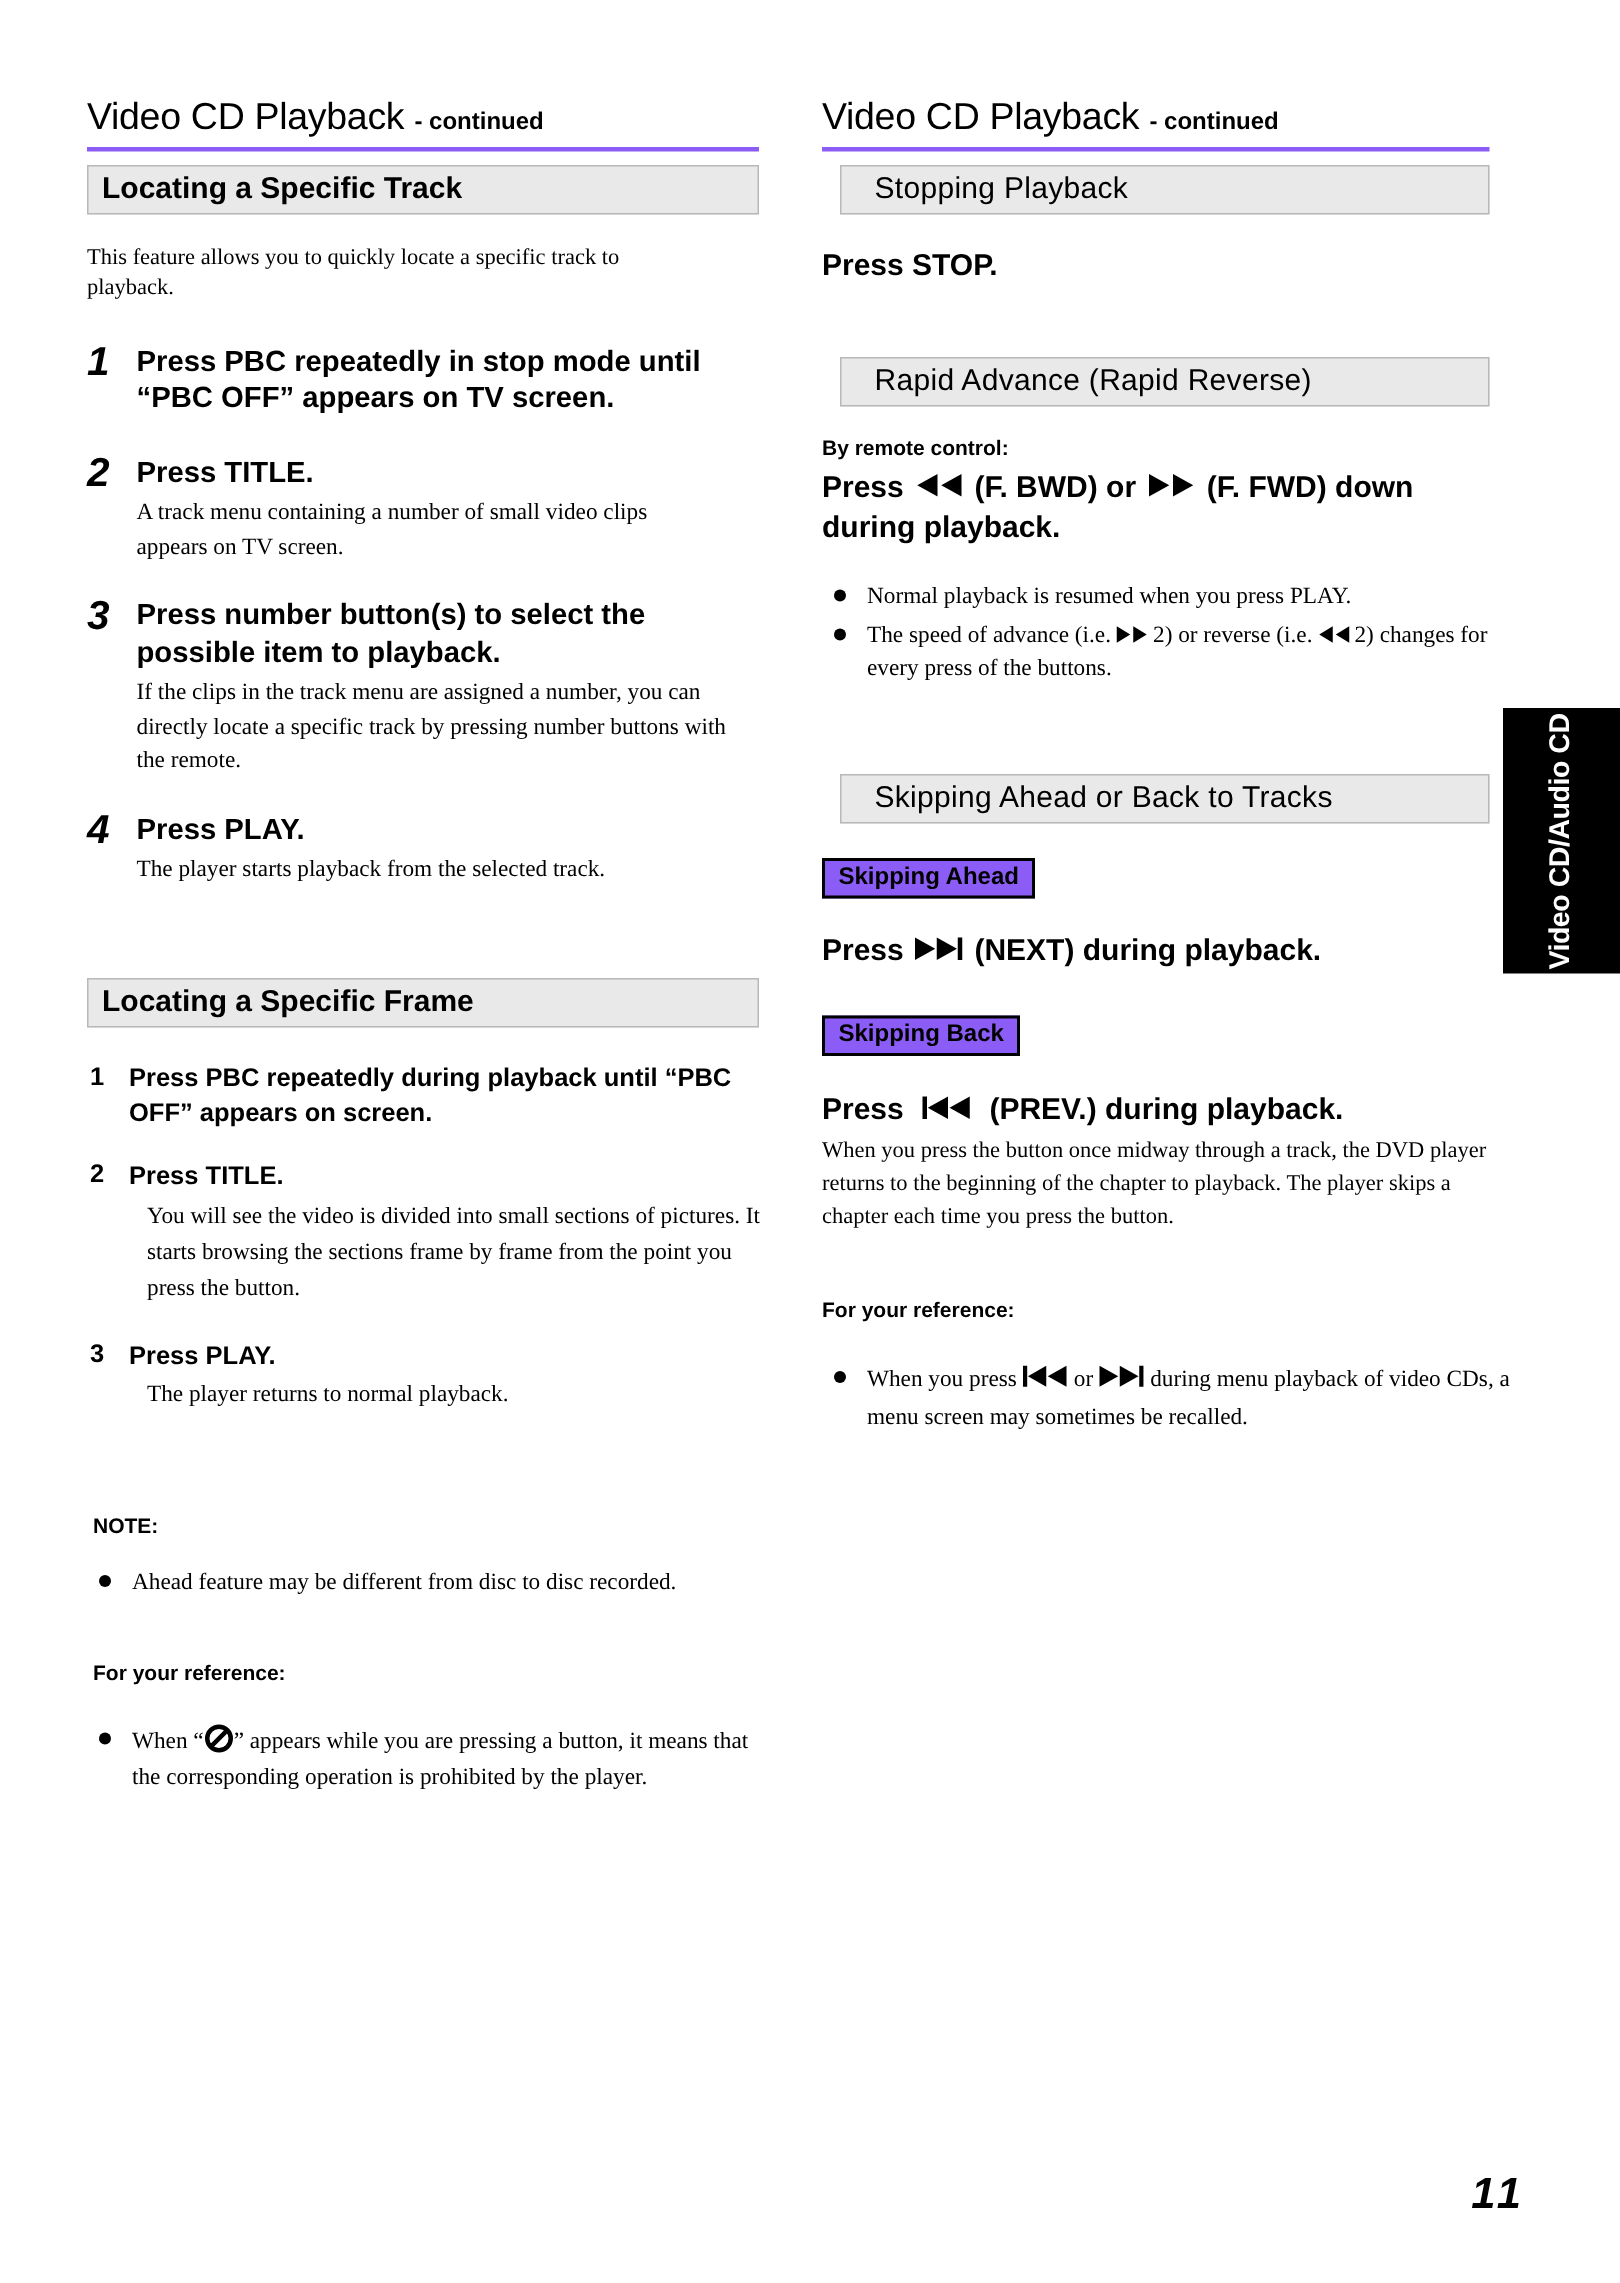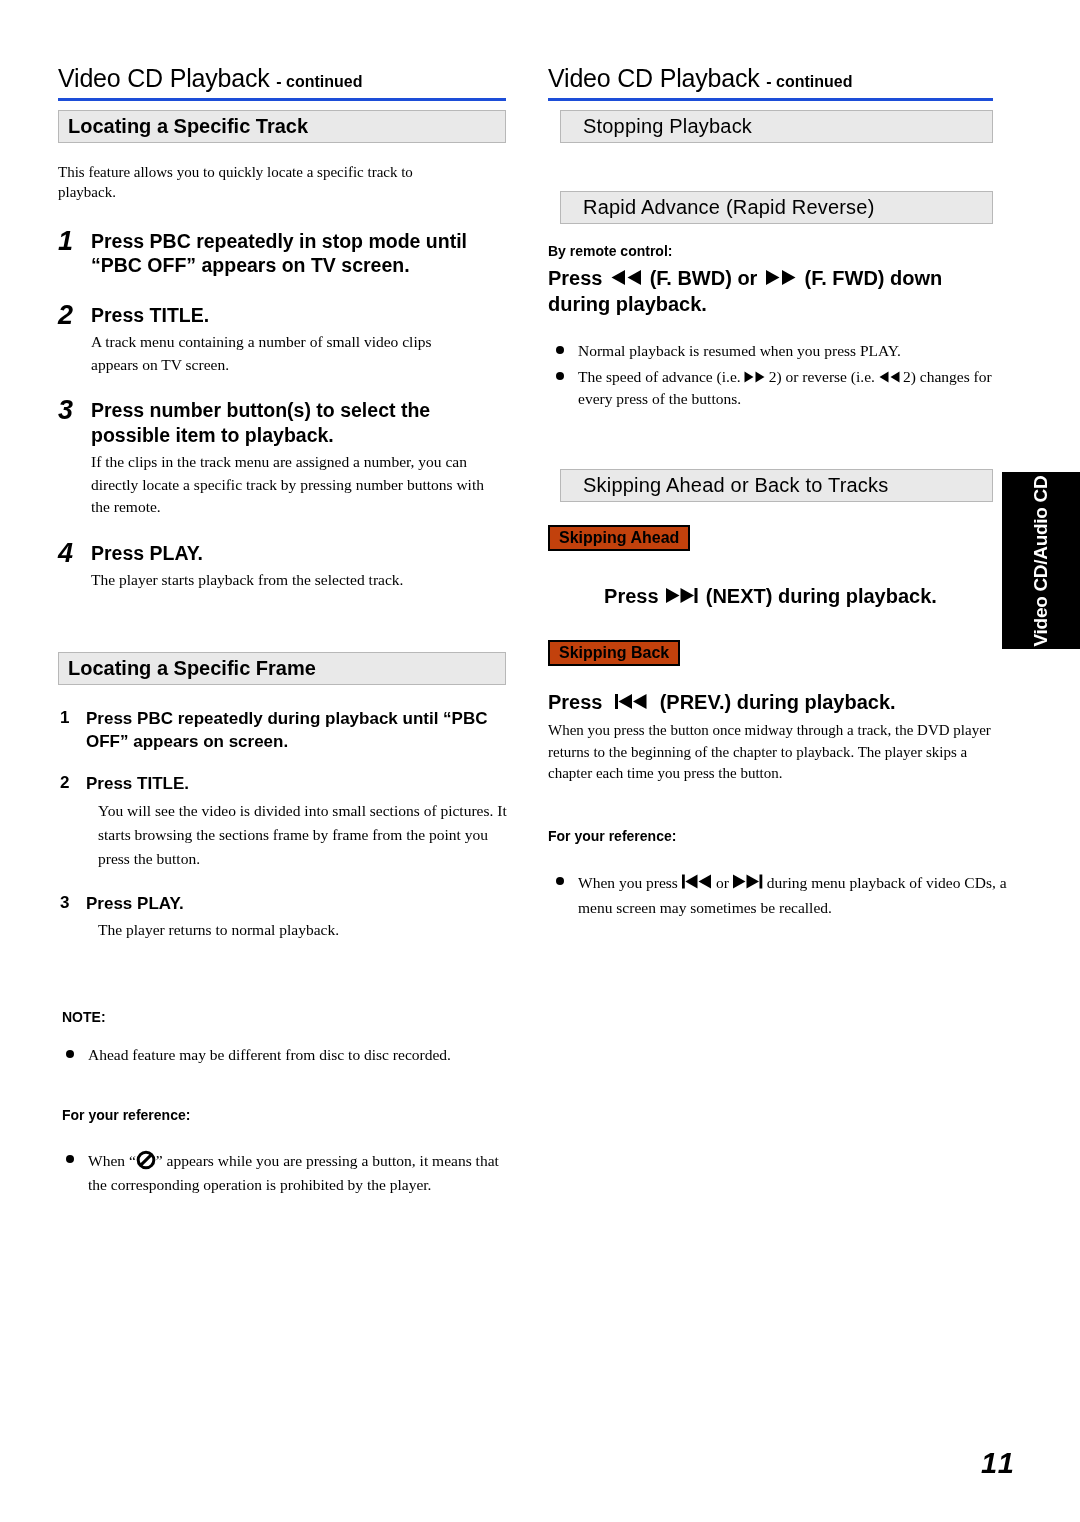--- a/index.html
+++ b/index.html
@@ -29,21 +29,21 @@
   .col-right { left: 548px; width: 445px; }
 
   
   .page-title {
     font-family: "Liberation Sans", sans-serif;
     font-size: 25px;
     font-weight: 400;
     letter-spacing: -0.2px;
     white-space: nowrap;
     padding-bottom: 5px;
-    border-bottom: 3px solid #1d4ed8;
+    border-bottom: 3px solid #8b5cf6;
     margin-bottom: 9px;
   }
   .page-title .cont {
     font-size: 16px;
     font-weight: 700;
     letter-spacing: 0;
   }
 
   
   .section-bar {
@@ -159,21 +159,21 @@
 
   
   .boxed-label {
     display: inline-block;
     border: 2px solid #000;
     padding: 2px 9px 3px 9px;
     font-family: "Liberation Sans", sans-serif;
     font-weight: 700;
     font-size: 16px;
     line-height: 1.1;
-    background: #c2410c;
+    background: #8b5cf6;
   }
 
   
   .glyph {
     display: inline-block;
     vertical-align: -1px;
     line-height: 1;
   }
   .glyph svg { display: block; }
 
@@ -306,20 +306,21 @@
 
     <div class="page-title">
       <span>Video CD Playback</span>
       <span class="cont">- continued</span>
     </div>
 
     <div class="section-bar light">
       <span>Stopping Playback</span>
     </div>
 
+    <div class="press-line" style="margin-top:21px;">Press STOP.</div>
 
     <div class="section-bar light" style="margin-top:48px;">
       <span>Rapid Advance (Rapid Reverse)</span>
     </div>
 
     <div class="label-small" style="margin-top:19px;">By remote control:</div>
 
     <div class="press-line" style="margin-top:6px; width:440px;">
       <span>Press</span>
       <span class="glyph"><svg width="36" height="17" viewBox="0 0 36 17">
@@ -351,21 +352,21 @@
     </div>
 
     <div class="section-bar light" style="margin-top:59px;">
       <span>Skipping Ahead or Back to Tracks</span>
     </div>
 
     <div style="margin-top:23px;">
       <span class="boxed-label">Skipping Ahead</span>
     </div>
 
-    <div class="press-line" style="margin-top:32px;text-align:center;">
+    <div class="press-line" style="margin-top:22px;">
       <span>Press</span>
       <span class="glyph"><svg width="36" height="17" viewBox="0 0 36 17">
         <polygon points="2,1 2,16 15.5,8.5" fill="#000"></polygon>
         <polygon points="16.5,1 16.5,16 30,8.5" fill="#000"></polygon>
         <rect x="30.5" y="1" width="3" height="15" fill="#000"></rect>
       </svg></span>
       <span>(NEXT) during playback.</span>
     </div>
 
 

